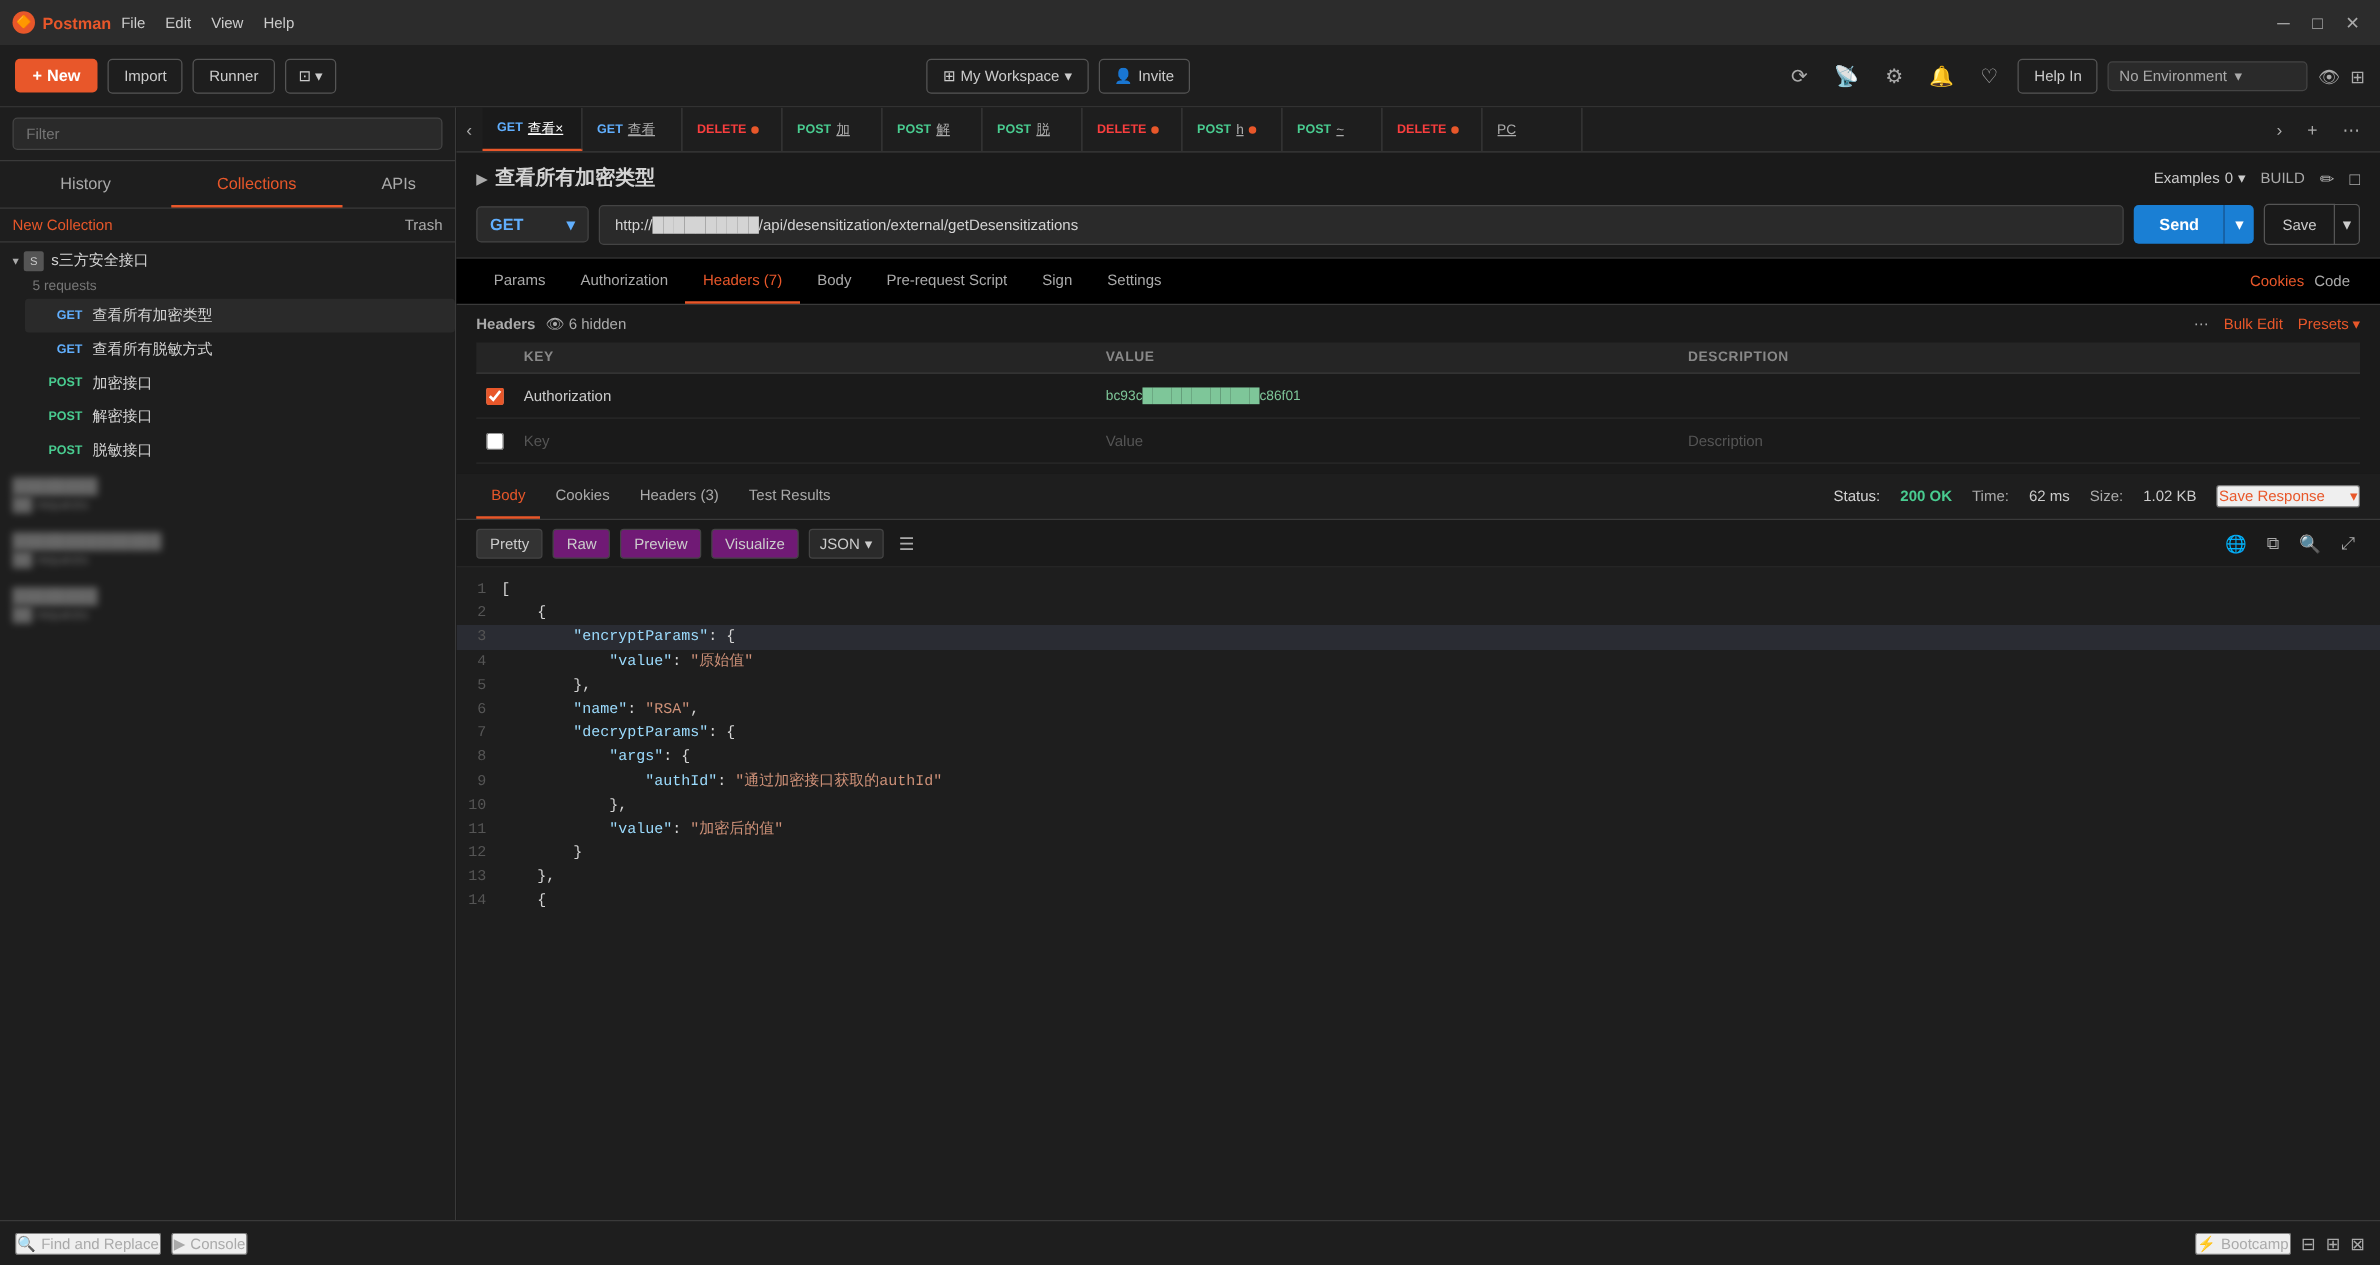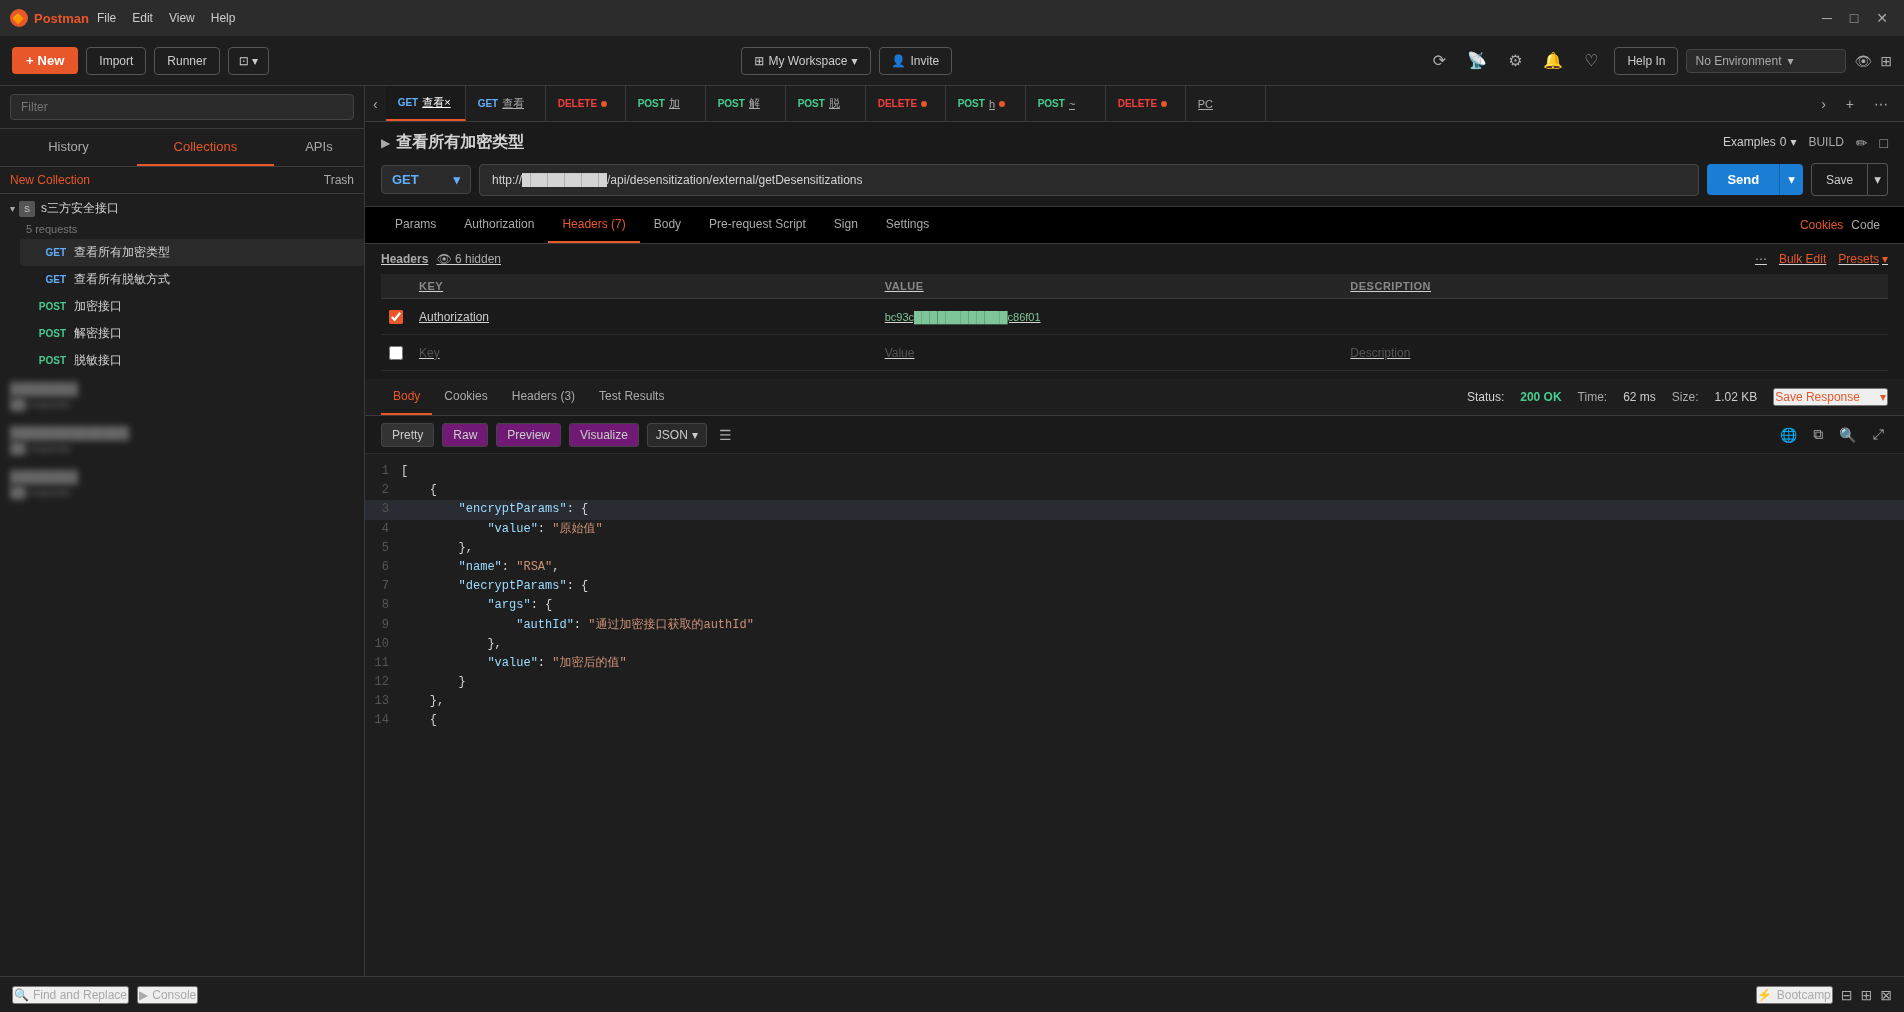--- a/index.html
+++ b/index.html
@@ -93,21 +93,21 @@
     .save-btn-arrow { background: transparent; color: #ccc; border: 1px solid #555; border-left: none; border-radius: 0 4px 4px 0; padding: 8px 6px; cursor: pointer; }
 
     
     .req-tabs { display: flex; border-bottom: 1px solid #3a3a3a; padding: 0 16px; background: #000000; }
     .req-tab { padding: 10px 14px; font-size: 12px; cursor: pointer; color: #aaa; border-bottom: 2px solid transparent; }
     .req-tab.active { color: #e8572a; border-bottom: 2px solid #e8572a; }
     .cookies-link { color: #e8572a; font-size: 12px; cursor: pointer; padding: 10px 0; }
     .code-link { color: #aaa; font-size: 12px; cursor: pointer; padding: 10px 0; }
 
     
-    .headers-section { padding: 8px 16px; text-decoration: underline; }
+    .headers-section { padding: 8px 16px; }
     .headers-label-row { display: flex; align-items: center; gap: 8px; margin-bottom: 8px; }
     .headers-title { font-size: 12px; color: #aaa; font-weight: 600; }
     .hidden-badge { color: #aaa; font-size: 12px; }
     .headers-table { width: 100%; }
     .headers-table-header { display: grid; grid-template-columns: 30px 1fr 1fr 1fr 80px; gap: 0; background: #252525; padding: 6px 0; border-bottom: 1px solid #3a3a3a; }
     .th { font-size: 11px; color: #888; font-weight: 600; padding: 0 8px; text-transform: uppercase; letter-spacing: 0.5px; }
     .headers-table-row { display: grid; grid-template-columns: 30px 1fr 1fr 1fr 80px; gap: 0; border-bottom: 1px solid #2a2a2a; align-items: center; min-height: 36px; }
     .td { padding: 6px 8px; font-size: 12px; color: #d4d4d4; }
     .checkbox-cell { display: flex; align-items: center; justify-content: center; }
     .cb { width: 14px; height: 14px; accent-color: #e8572a; cursor: pointer; }

